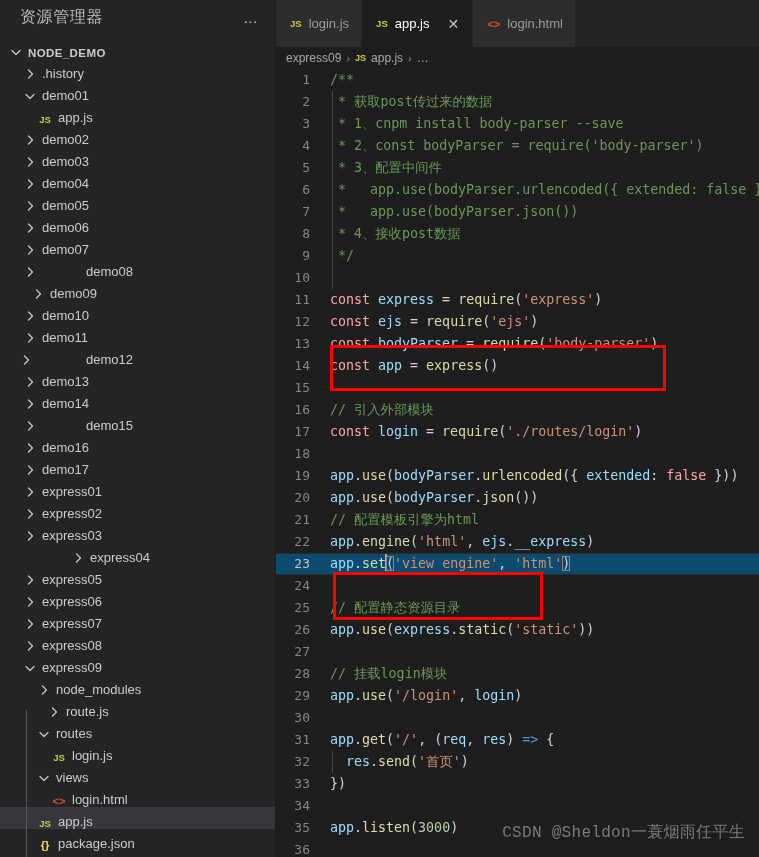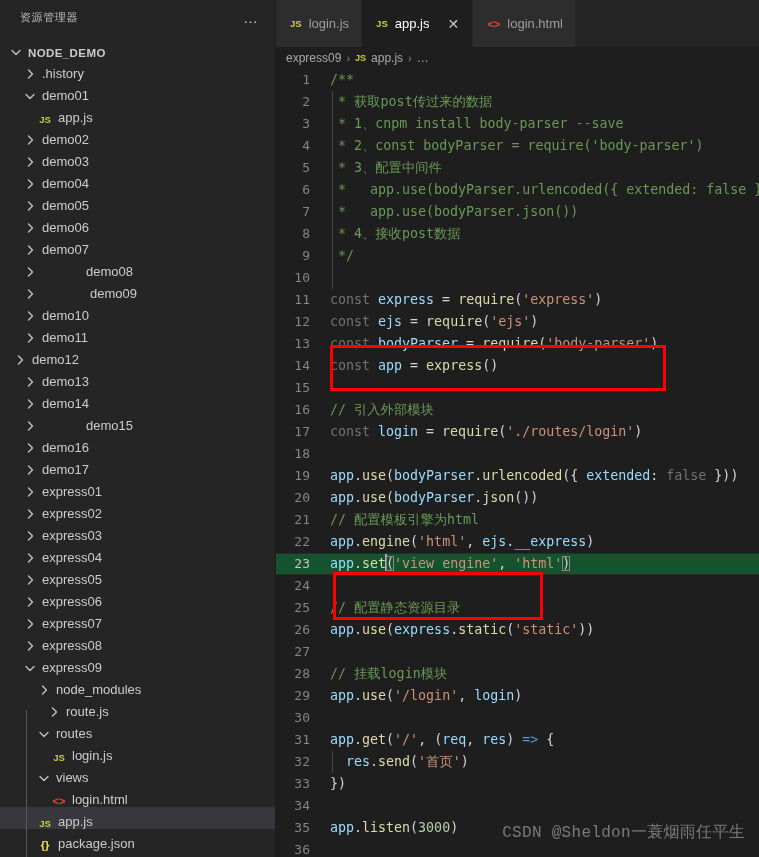--- a/index.html
+++ b/index.html
@@ -19,21 +19,21 @@
     position: relative;
     overflow: hidden;
     flex: 0 0 276px;
   }
   #sidebar-edge { position:absolute; left:0; top:0; width:10px; height:857px; background:#252526; }
   .sb-header {
     height: 35px; display:flex; align-items:center;
     padding: 0 12px 0 20px; justify-content: space-between;
   }
   .sb-title {
-    font-size: 11px; color:#BBBBBB; letter-spacing:.6px;
+    font-size: 16px; color:#BBBBBB; letter-spacing:.6px;
     font-family:Liberation Sans, sans-serif;
   }
   .sb-dots {
     color:#C5C5C5; font-size:15px; line-height:10px; letter-spacing:1px;
     padding:2px 4px; cursor:pointer;
   }
   .tree { padding-top: 2px; }
   .row {
     height: 22px; display:flex; align-items:flex-end;
     font-size: 13px; color:#CCCCCC; white-space:nowrap; cursor:pointer;
@@ -89,30 +89,30 @@
 
   
   #code-wrap { flex:1; position:relative; overflow:hidden; background:#1E1E1E; }
   #code {
     position:relative;
     font-family:"DejaVu Sans Mono", monospace;
     font-size:13.3px;
     line-height:22px;
   }
   .cline { height:22px; display:flex; white-space:pre; position:relative; }
-  .cline.active { background:#14532d; box-shadow: inset 0 1px 0 #2a2a2a, inset 0 -1px 0 #2a2a2a; }
+  .cline.active { background:#0c4a6e; box-shadow: inset 0 1px 0 #2a2a2a, inset 0 -1px 0 #2a2a2a; }
   .lnum {
     width:54px; min-width:54px; text-align:right; padding-right:20px;
     color:#858585; font-family:"DejaVu Sans Mono", monospace; font-size:13px;
   }
   .cline.active .lnum { color:#C6C6C6; }
   .ctext { padding-left:0px; }
 
   
-  .k   { color:#737373; }   
+  .k   { color:#fca5a5; }   
   .var { color:#9CDCFE; }   
   .fn  { color:#DCDCAA; }   
   .str { color:#CE9178; }   
   .num { color:#B5CEA8; }   
   .cm  { color:#6A9955; }   
   .pl  { color:#D4D4D4; }   
   .op  { color:#D4D4D4; }
   .prop{ color:#9CDCFE; }
   .arw { color:#569CD6; }
   .brk { outline:1px solid #888888; outline-offset:-1px; }
@@ -220,21 +220,21 @@
           <span class="lbl">demo07</span>
         </div>
         <div class="row" style="padding-left: 22px; gap: 44px;">
           <span class="chev">
             <svg width="14" height="14" viewBox="0 0 14 14" fill="none" stroke="currentColor" stroke-width="1.3" stroke-linecap="round" stroke-linejoin="round">
               <path d="M5.5 3 L9.5 7 L5.5 11"></path>
             </svg>
           </span>
           <span class="lbl">demo08</span>
         </div>
-        <div class="row" style="padding-left: 22px; gap: 48px;">
+        <div class="row" style="padding-left: 30px;">
           <span class="chev">
             <svg width="14" height="14" viewBox="0 0 14 14" fill="none" stroke="currentColor" stroke-width="1.3" stroke-linecap="round" stroke-linejoin="round">
               <path d="M5.5 3 L9.5 7 L5.5 11"></path>
             </svg>
           </span>
           <span class="lbl">demo09</span>
         </div>
         <div class="row" style="padding-left: 22px;">
           <span class="chev">
             <svg width="14" height="14" viewBox="0 0 14 14" fill="none" stroke="currentColor" stroke-width="1.3" stroke-linecap="round" stroke-linejoin="round">
@@ -244,21 +244,21 @@
           <span class="lbl">demo10</span>
         </div>
         <div class="row" style="padding-left: 22px;">
           <span class="chev">
             <svg width="14" height="14" viewBox="0 0 14 14" fill="none" stroke="currentColor" stroke-width="1.3" stroke-linecap="round" stroke-linejoin="round">
               <path d="M5.5 3 L9.5 7 L5.5 11"></path>
             </svg>
           </span>
           <span class="lbl">demo11</span>
         </div>
-        <div class="row" style="padding-left: 12px;">
+        <div class="row" style="padding-left: 18px; gap: 48px;">
           <span class="chev">
             <svg width="14" height="14" viewBox="0 0 14 14" fill="none" stroke="currentColor" stroke-width="1.3" stroke-linecap="round" stroke-linejoin="round">
               <path d="M5.5 3 L9.5 7 L5.5 11"></path>
             </svg>
           </span>
           <span class="lbl">demo12</span>
         </div>
         <div class="row" style="padding-left: 22px;">
           <span class="chev">
             <svg width="14" height="14" viewBox="0 0 14 14" fill="none" stroke="currentColor" stroke-width="1.3" stroke-linecap="round" stroke-linejoin="round">
@@ -316,21 +316,21 @@
           <span class="lbl">express02</span>
         </div>
         <div class="row" style="padding-left: 22px;">
           <span class="chev">
             <svg width="14" height="14" viewBox="0 0 14 14" fill="none" stroke="currentColor" stroke-width="1.3" stroke-linecap="round" stroke-linejoin="round">
               <path d="M5.5 3 L9.5 7 L5.5 11"></path>
             </svg>
           </span>
           <span class="lbl">express03</span>
         </div>
-        <div class="row" style="padding-left: 22px;">
+        <div class="row" style="padding-left: 22px; margin-left: 48px;">
           <span class="chev">
             <svg width="14" height="14" viewBox="0 0 14 14" fill="none" stroke="currentColor" stroke-width="1.3" stroke-linecap="round" stroke-linejoin="round">
               <path d="M5.5 3 L9.5 7 L5.5 11"></path>
             </svg>
           </span>
           <span class="lbl">express04</span>
         </div>
         <div class="row" style="padding-left: 22px;">
           <span class="chev">
             <svg width="14" height="14" viewBox="0 0 14 14" fill="none" stroke="currentColor" stroke-width="1.3" stroke-linecap="round" stroke-linejoin="round">

